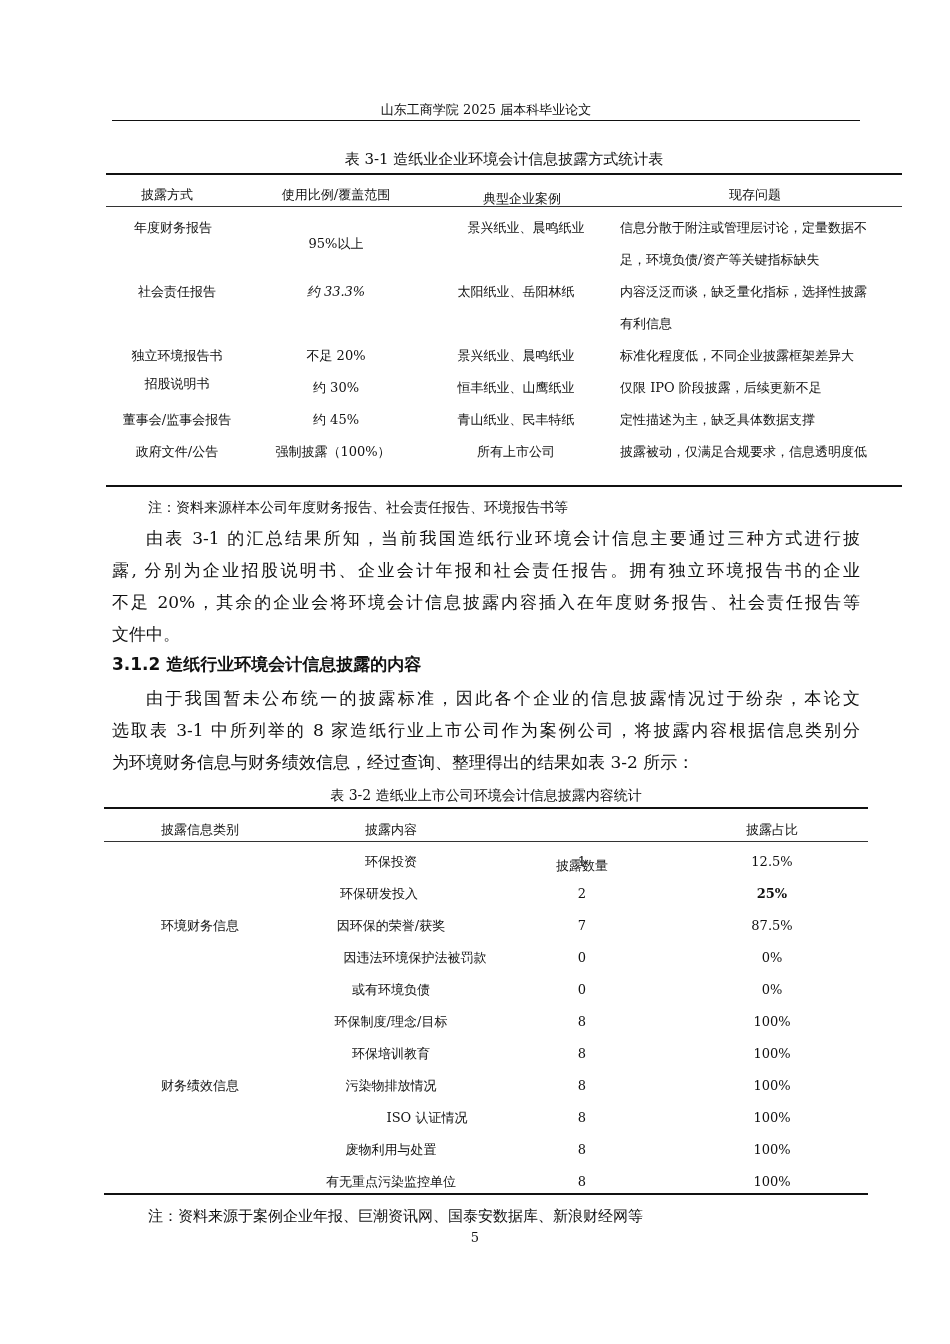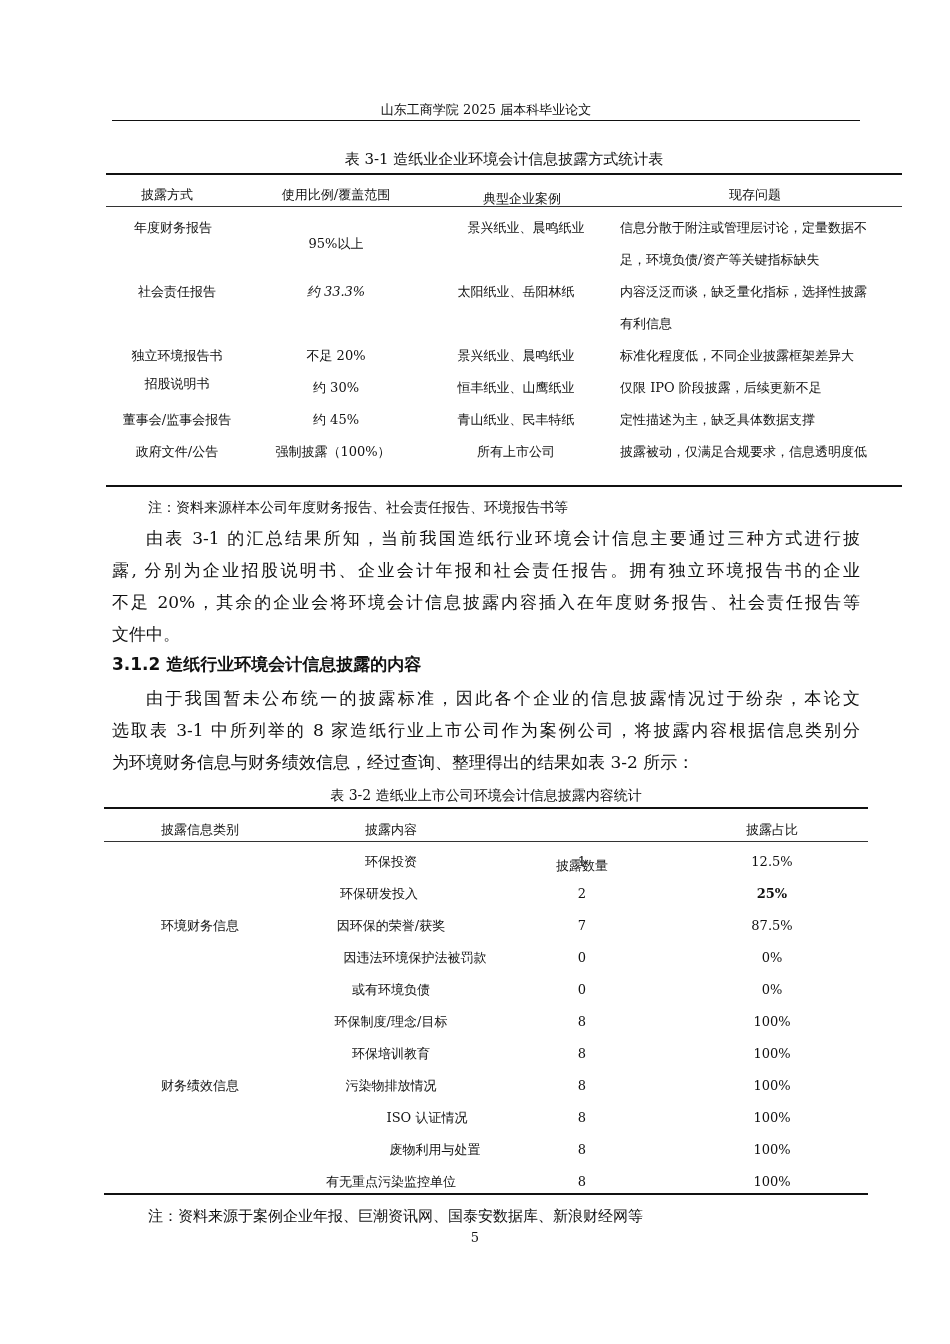--- a/index.html
+++ b/index.html
@@ -228,21 +228,21 @@
     <div class="cell center" style="left:391px; top:1078px;">污染物排放情况</div>
     <div class="cell center" style="left:582px; top:1078px;">8</div>
     <div class="cell center" style="left:772px; top:1078px;">100%</div>
   </div>
   <div>
     <div class="cell center" style="left:391px; top:1110px;margin-left:36px;">ISO 认证情况</div>
     <div class="cell center" style="left:582px; top:1110px;">8</div>
     <div class="cell center" style="left:772px; top:1110px;">100%</div>
   </div>
   <div>
-    <div class="cell center" style="left:391px; top:1142px;margin-left:44px;">废物利用与处置</div>
+    <div class="cell center" style="left:391px; top:1142px;">废物利用与处置</div>
     <div class="cell center" style="left:582px; top:1142px;">8</div>
     <div class="cell center" style="left:772px; top:1142px;">100%</div>
   </div>
   <div>
     <div class="cell center" style="left:391px; top:1174px;">有无重点污染监控单位</div>
     <div class="cell center" style="left:582px; top:1174px;">8</div>
     <div class="cell center" style="left:772px; top:1174px;">100%</div>
   </div>
   <div class="rule thick" style="left:104px; width:764px; top:1193px;"></div>
 </div>

